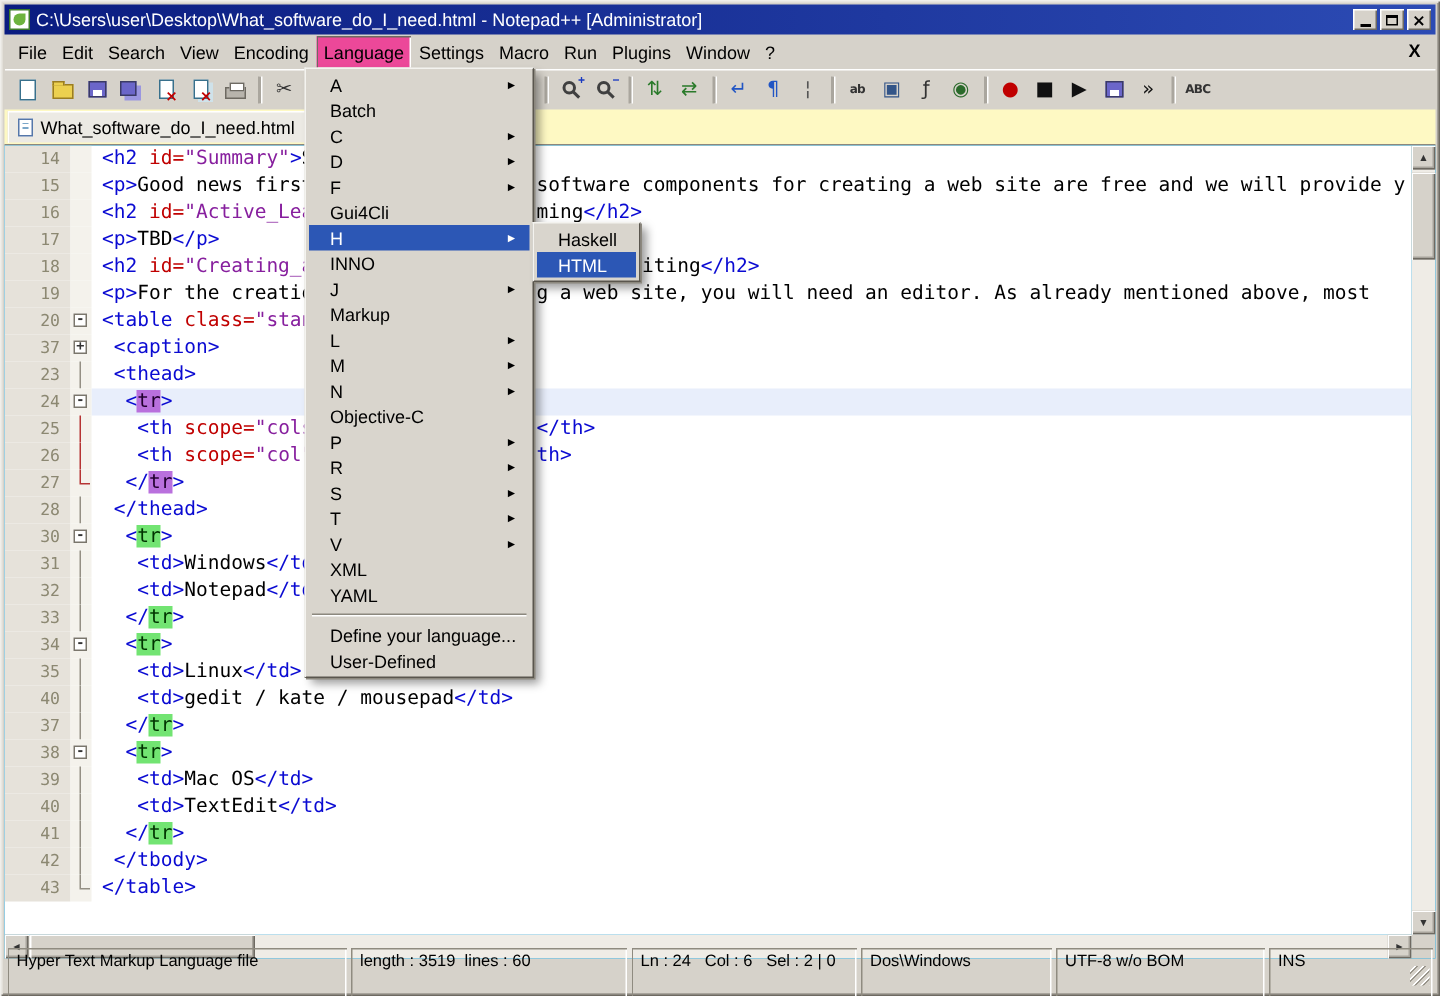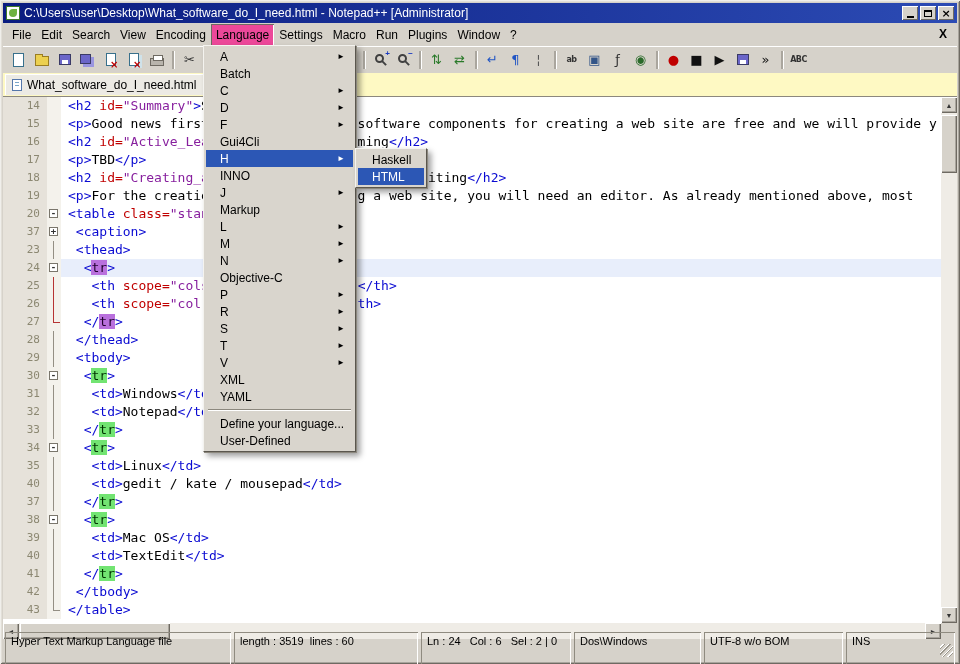--- a/index.html
+++ b/index.html
@@ -271,21 +271,20 @@
         <div class="line"><div class="ln">18</div><div class="fold"></div><div class="code"><span class="s-t">&lt;h2 </span><span class="s-a">id=</span><span class="s-v">"Creating_and_editing"</span><span class="s-t">&gt;</span><span class="s-x">Webpages code editing</span><span class="s-t">&lt;/h2&gt;</span></div></div>
         <div class="line"><div class="ln">19</div><div class="fold"></div><div class="code"><span class="s-t">&lt;p&gt;</span><span class="s-x">For the creation or for the editing a web site, you will need an editor. As already mentioned above, most</span></div></div>
         <div class="line"><div class="ln">20</div><div class="fold"><span class="fbox">-</span></div><div class="code"><span class="s-t">&lt;table </span><span class="s-a">class=</span><span class="s-v">"standard-table"</span><span class="s-t">&gt;</span></div></div>
         <div class="line"><div class="ln">37</div><div class="fold"><span class="fbox">+</span></div><div class="code"><span class="s-x"> </span><span class="s-t">&lt;caption&gt;</span></div></div>
         <div class="line"><div class="ln">23</div><div class="fold line"></div><div class="code"><span class="s-x"> </span><span class="s-t">&lt;thead&gt;</span></div></div>
         <div class="line cur"><div class="ln">24</div><div class="fold"><span class="fbox">-</span></div><div class="code"><span class="s-x">  </span><span class="s-t">&lt;</span><span class="s-hP">tr</span><span class="s-t">&gt;</span></div></div>
         <div class="line"><div class="ln">25</div><div class="fold rline"></div><div class="code"><span class="s-x">   </span><span class="s-t">&lt;th </span><span class="s-a">scope=</span><span class="s-v">"cols"</span><span class="s-t">&gt;</span><span class="s-x">Operating systems</span><span class="s-t">&lt;/th&gt;</span></div></div>
         <div class="line"><div class="ln">26</div><div class="fold rline"></div><div class="code"><span class="s-x">   </span><span class="s-t">&lt;th </span><span class="s-a">scope=</span><span class="s-v">"col"</span><span class="s-t">&gt;</span><span class="s-x">Editing software</span><span class="s-t">&lt;/th&gt;</span></div></div>
         <div class="line"><div class="ln">27</div><div class="fold rcorner"></div><div class="code"><span class="s-x">  </span><span class="s-t">&lt;/</span><span class="s-hP">tr</span><span class="s-t">&gt;</span></div></div>
         <div class="line"><div class="ln">28</div><div class="fold line"></div><div class="code"><span class="s-x"> </span><span class="s-t">&lt;/thead&gt;</span></div></div>
-        <div class="line"><div class="ln">29</div><div class="fold line"></div><div class="code"><span class="s-x"> </span><span class="s-t">&lt;tbody&gt;</span></div></div>
         <div class="line"><div class="ln">30</div><div class="fold"><span class="fbox">-</span></div><div class="code"><span class="s-x">  </span><span class="s-t">&lt;</span><span class="s-hG">tr</span><span class="s-t">&gt;</span></div></div>
         <div class="line"><div class="ln">31</div><div class="fold line"></div><div class="code"><span class="s-x">   </span><span class="s-t">&lt;td&gt;</span><span class="s-x">Windows</span><span class="s-t">&lt;/td&gt;</span></div></div>
         <div class="line"><div class="ln">32</div><div class="fold line"></div><div class="code"><span class="s-x">   </span><span class="s-t">&lt;td&gt;</span><span class="s-x">Notepad</span><span class="s-t">&lt;/td&gt;</span></div></div>
         <div class="line"><div class="ln">33</div><div class="fold line"></div><div class="code"><span class="s-x">  </span><span class="s-t">&lt;/</span><span class="s-hG">tr</span><span class="s-t">&gt;</span></div></div>
         <div class="line"><div class="ln">34</div><div class="fold"><span class="fbox">-</span></div><div class="code"><span class="s-x">  </span><span class="s-t">&lt;</span><span class="s-hG">tr</span><span class="s-t">&gt;</span></div></div>
         <div class="line"><div class="ln">35</div><div class="fold line"></div><div class="code"><span class="s-x">   </span><span class="s-t">&lt;td&gt;</span><span class="s-x">Linux</span><span class="s-t">&lt;/td&gt;</span></div></div>
         <div class="line"><div class="ln">40</div><div class="fold line"></div><div class="code"><span class="s-x">   </span><span class="s-t">&lt;td&gt;</span><span class="s-x">gedit / kate / mousepad</span><span class="s-t">&lt;/td&gt;</span></div></div>
         <div class="line"><div class="ln">37</div><div class="fold line"></div><div class="code"><span class="s-x">  </span><span class="s-t">&lt;/</span><span class="s-hG">tr</span><span class="s-t">&gt;</span></div></div>
         <div class="line"><div class="ln">38</div><div class="fold"><span class="fbox">-</span></div><div class="code"><span class="s-x">  </span><span class="s-t">&lt;</span><span class="s-hG">tr</span><span class="s-t">&gt;</span></div></div>
         <div class="line"><div class="ln">39</div><div class="fold line"></div><div class="code"><span class="s-x">   </span><span class="s-t">&lt;td&gt;</span><span class="s-x">Mac OS</span><span class="s-t">&lt;/td&gt;</span></div></div>

